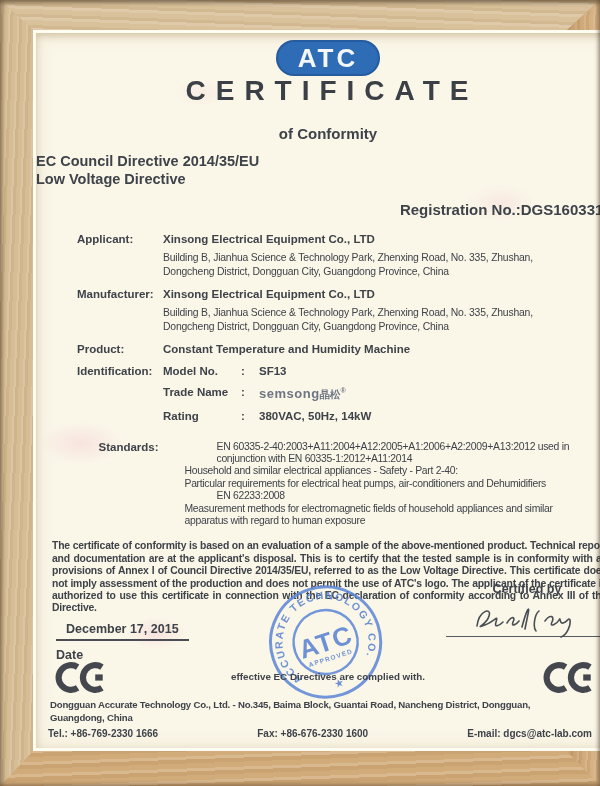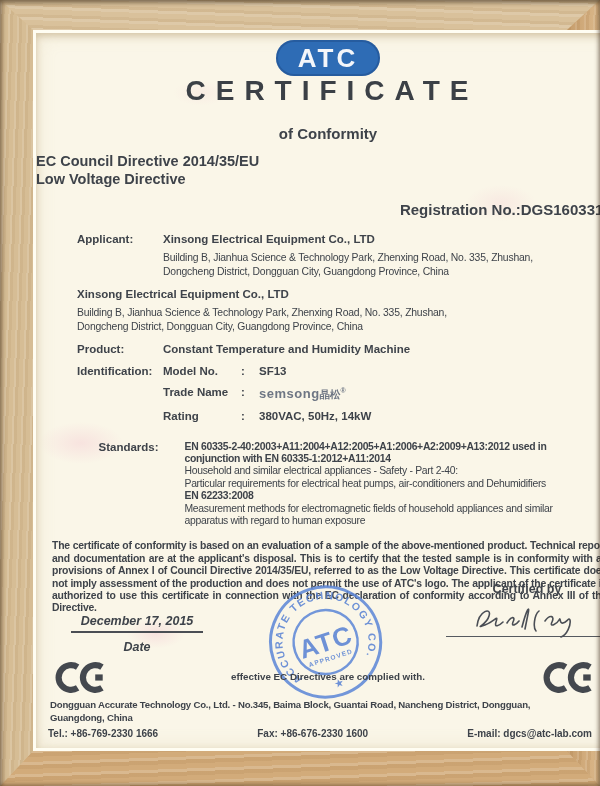--- a/index.html
+++ b/index.html
@@ -60,33 +60,33 @@
   .addr div { font-size:10.4px; letter-spacing:-0.2px; line-height:13.5px; white-space:nowrap; }
   .prodval { font-weight:bold; }
   .idrow { display:flex; margin-bottom:8.5px; }
   .idname { width:78px; font-weight:bold; flex-shrink:0; }
   .idcolon { width:18px; font-weight:bold; }
   .idval { font-weight:bold; }
   .semsong-brand { font-weight:bold; color:#6e7684; font-size:13px; letter-spacing:.5px; }
   .semsong-cjk { font-weight:bold; color:#6e7684; font-size:10.5px; }
   .semsong-reg { font-weight:bold; color:#6e7684; font-size:7px; vertical-align:super; }
   .std div { font-size:10.4px; letter-spacing:-0.3px; line-height:12.4px; white-space:nowrap; }
-  .std .b { font-weight:bold; }
+  .std .b { font-weight:normal;margin-left:32px; }
 
   
   .bodytext { margin:13px 13px 0 16px; text-align:justify; font-weight:bold;
     font-size:10.4px; letter-spacing:-0.2px; line-height:12.4px; }
 
   
   .footer { position:absolute; left:0; right:0; top:545px; height:170px; }
   .certified { position:absolute; right:12px; top:4px; width:162px; text-align:center; }
   .certified .cb { font-size:12.5px; font-weight:bold; }
   .certified svg { display:block; margin:2px auto 0; }
   .sigline { border-top:1.5px solid #565a60; margin-top:-6px; }
-  .dateblock { position:absolute; left:20px; top:33px; width:162px; text-align:center;font-style:italic; }
+  .dateblock { position:absolute; left:20px; top:41px; width:162px; text-align:left; }
   .dateval { display:inline-block; font-size:12.5px; font-weight:bold; padding:0 10px 3px; border-bottom:2px solid #4a4e54; }
   .datelbl { margin-top:7px; font-size:12.5px; font-weight:bold; }
   .stamp { position:absolute; left:50%; top:2px; transform:translateX(-52%); opacity:.88; }
   .ce { position:absolute; top:84px; }
   .ce-l { left:19px; } .ce-r { right:19px; }
   .cenote { position:absolute; left:50%; transform:translateX(-50%); top:93px; width:276px;
     text-align:center; font-size:9.8px; font-weight:bold; line-height:12px; }
   .issuer { position:absolute; left:14px; top:121px; font-size:9.6px; font-weight:bold;
     letter-spacing:-0.2px; line-height:12.5px; }
   .issuer div { white-space:nowrap; }
@@ -122,20 +122,21 @@
         <div class="val">
           <div class="company">Xinsong Electrical Equipment Co., LTD</div>
           <div class="addr">
             <div>Building B, Jianhua Science &amp; Technology Park, Zhenxing Road, No. 335, Zhushan,</div>
             <div>Dongcheng District, Dongguan City, Guangdong Province, China</div>
           </div>
         </div>
       </div>
 
       <div class="row">
+        <div class="lbl">Manufacturer:</div>
         <div class="val">
           <div class="company">Xinsong Electrical Equipment Co., LTD</div>
           <div class="addr">
             <div>Building B, Jianhua Science &amp; Technology Park, Zhenxing Road, No. 335, Zhushan,</div>
             <div>Dongcheng District, Dongguan City, Guangdong Province, China</div>
           </div>
         </div>
       </div>
 
       <div class="row">

